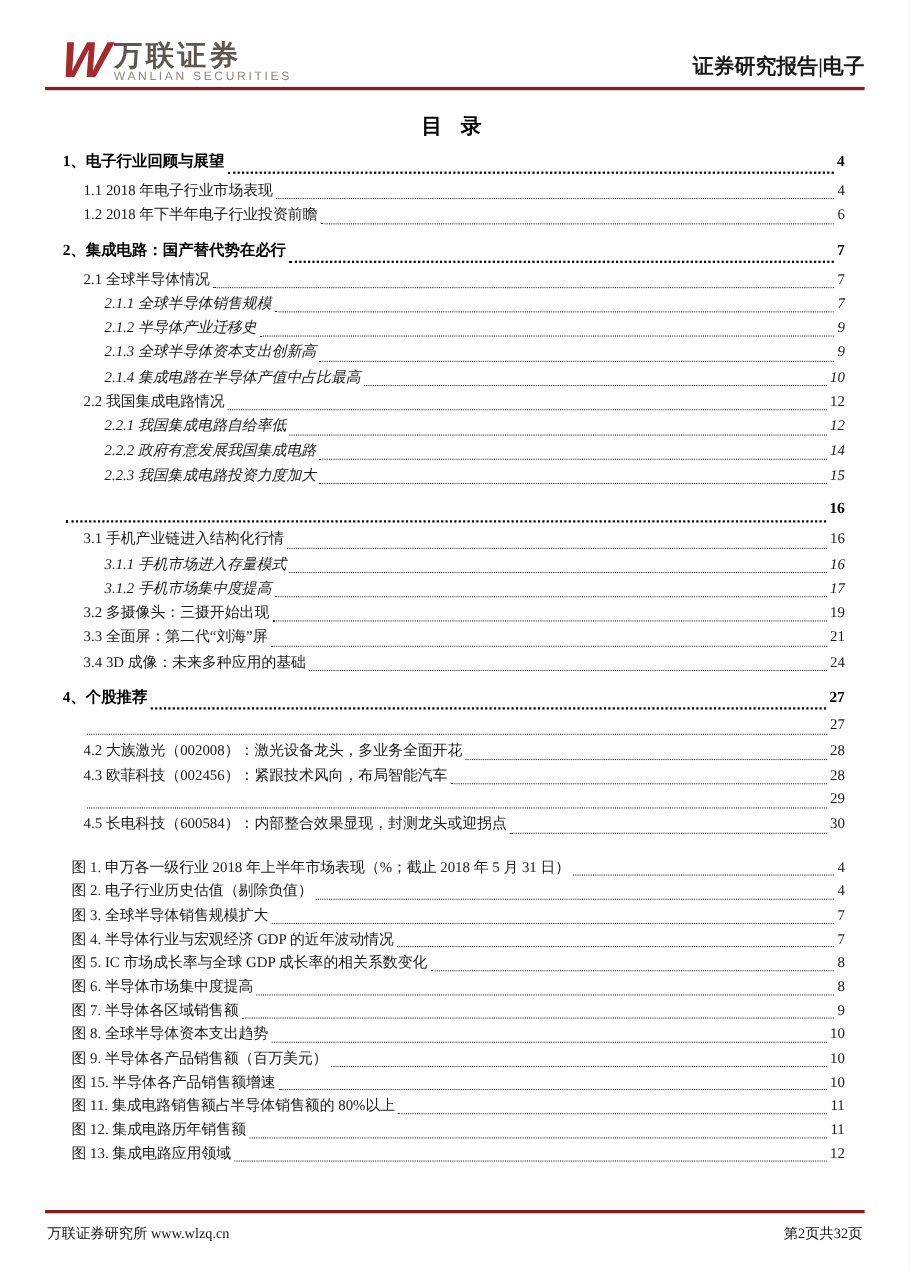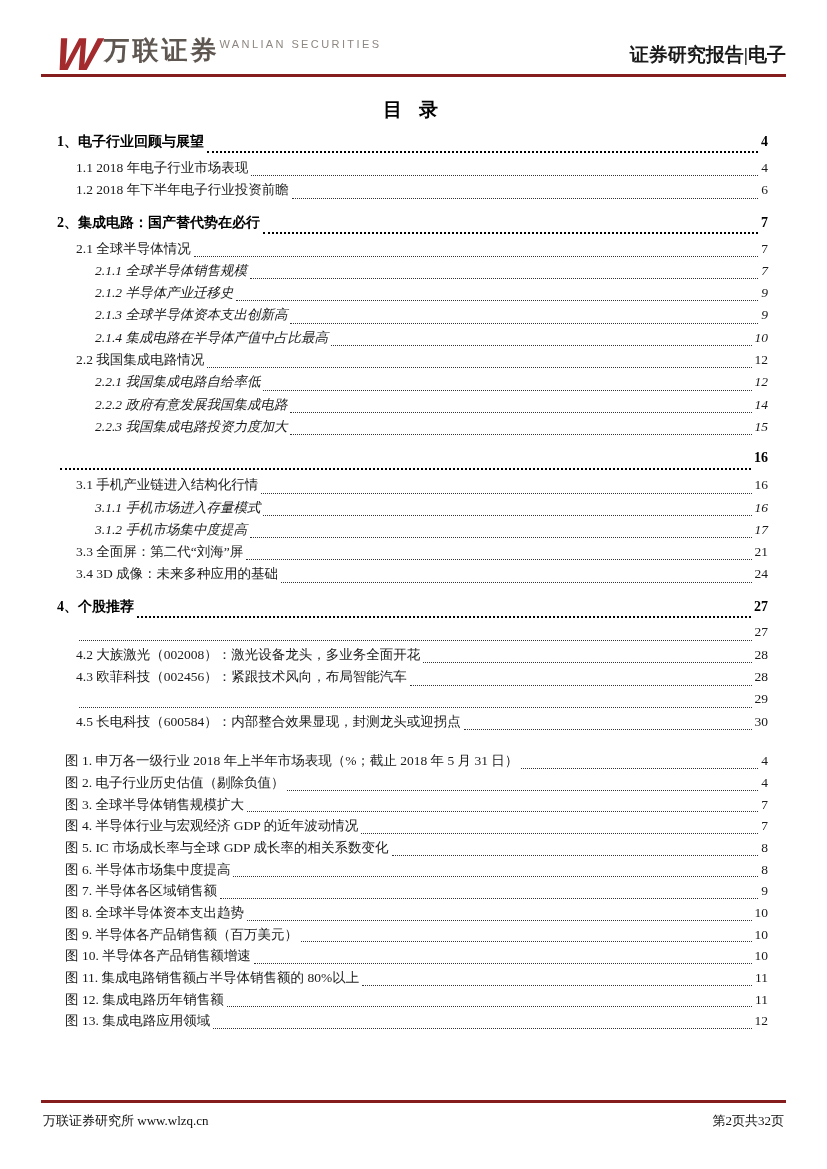--- a/index.html
+++ b/index.html
@@ -10,21 +10,21 @@
   }
   
   .header { display:flex; justify-content:space-between; align-items:flex-end;
     padding:37px 41px 0 41px; }
   .logo { display:flex; align-items:flex-start; gap:7px; margin-left:15px; }
   .logo-w {
     font-family:"Liberation Sans","DejaVu Sans",sans-serif;
     font-weight:bold; font-style:italic; font-size:46px; line-height:34px;
     color:#a32a2d; letter-spacing:-3px; transform:skewX(-6deg); display:inline-block;
   }
-  .logo-text { display:flex; flex-direction:row;justify-content:space-between; }
+  .logo-text { display:flex; flex-direction:column;justify-content:space-between; }
   .logo-cn {
     font-family:"Liberation Sans","DejaVu Sans",sans-serif; font-weight:bold;
     font-size:26px; line-height:26px; color:#5e5650; letter-spacing:3px;
   }
   .logo-en {
     font-family:"Liberation Sans","DejaVu Sans",sans-serif;
     font-size:11px; color:#8d8680; letter-spacing:2.4px; margin-top:1px; white-space:nowrap;
   }
   .header-right { font-weight:bold; font-size:19px; padding-bottom:3px; color:#1a1a1a; }
   .header-rule { height:3px; background:#851d1e; margin:3px 41px 0 41px; }
@@ -150,20 +150,25 @@
           <span class="toc-label">3.1.1 手机市场进入存量模式</span>
           <span class="leader"></span>
           <span class="toc-page">16</span>
         </div>
         <div class="toc-row lvl3">
           <span class="toc-label">3.1.2 手机市场集中度提高</span>
           <span class="leader"></span>
           <span class="toc-page">17</span>
         </div>
         <div class="toc-row lvl2">
+          <span class="toc-label">3.2 多摄像头：三摄开始出现</span>
+          <span class="leader"></span>
+          <span class="toc-page">19</span>
+        </div>
+        <div class="toc-row lvl2">
           <span class="toc-label">3.3 全面屏：第二代“刘海”屏</span>
           <span class="leader"></span>
           <span class="toc-page">21</span>
         </div>
         <div class="toc-row lvl2">
           <span class="toc-label">3.4 3D 成像：未来多种应用的基础</span>
           <span class="leader"></span>
           <span class="toc-page">24</span>
         </div>
         <div class="toc-row lvl1">
@@ -235,21 +240,21 @@
           <span class="toc-label">图 8. 全球半导体资本支出趋势</span>
           <span class="leader"></span>
           <span class="toc-page">10</span>
         </div>
         <div class="fig-row">
           <span class="toc-label">图 9. 半导体各产品销售额（百万美元）</span>
           <span class="leader"></span>
           <span class="toc-page">10</span>
         </div>
         <div class="fig-row">
-          <span class="toc-label">图 10. 半导体各产品销售额增速</span>
+          <span class="toc-label">图 15. 半导体各产品销售额增速</span>
           <span class="leader"></span>
           <span class="toc-page">10</span>
         </div>
         <div class="fig-row">
           <span class="toc-label">图 11. 集成电路销售额占半导体销售额的 80%以上</span>
           <span class="leader"></span>
           <span class="toc-page">11</span>
         </div>
         <div class="fig-row">
           <span class="toc-label">图 12. 集成电路历年销售额</span>

